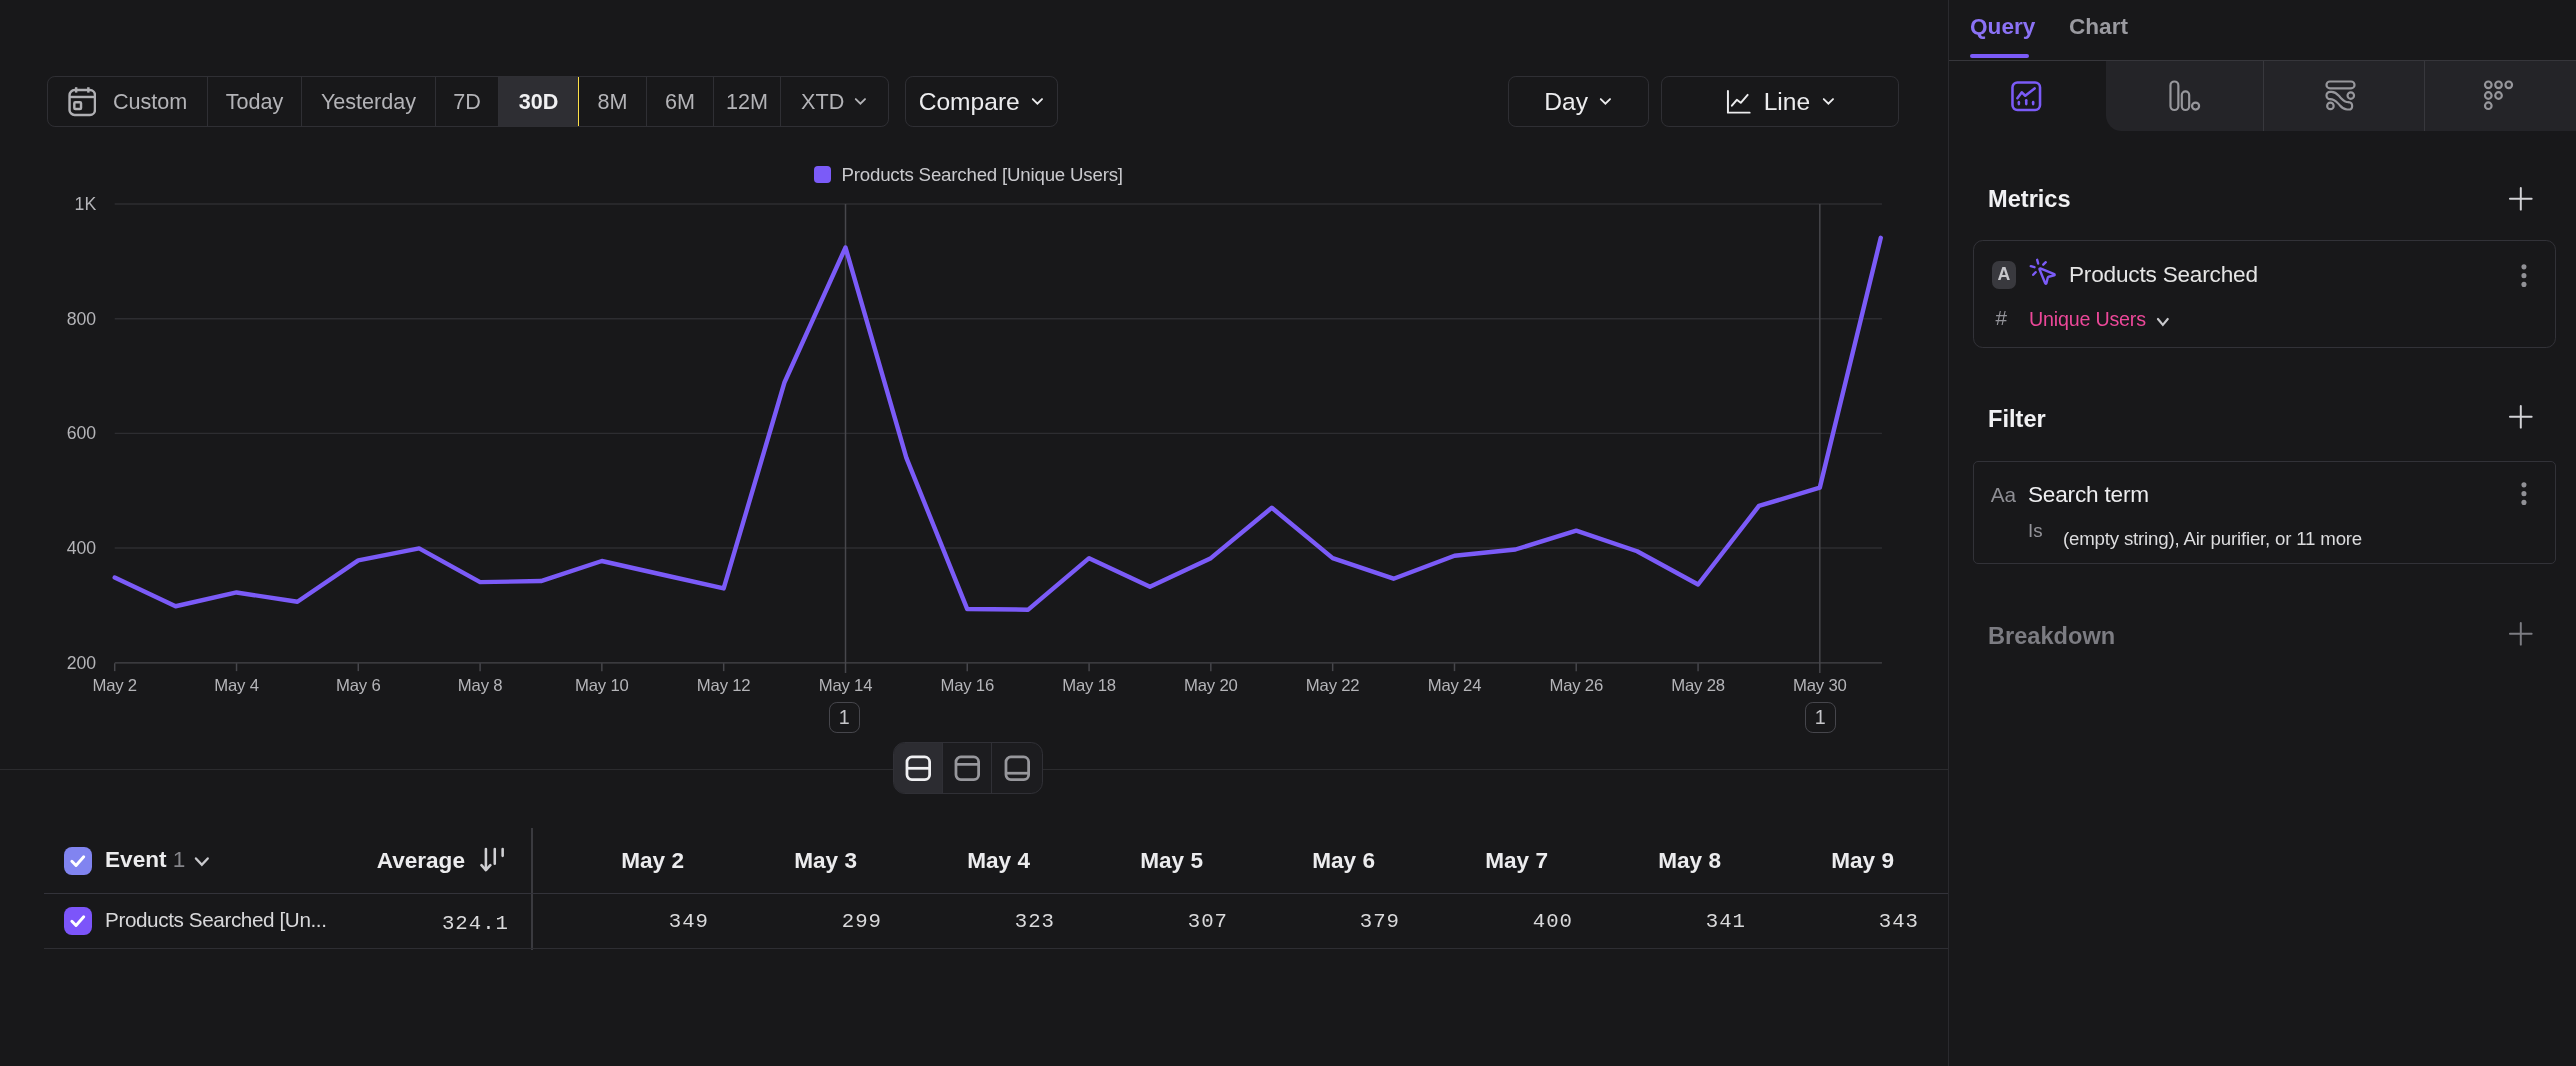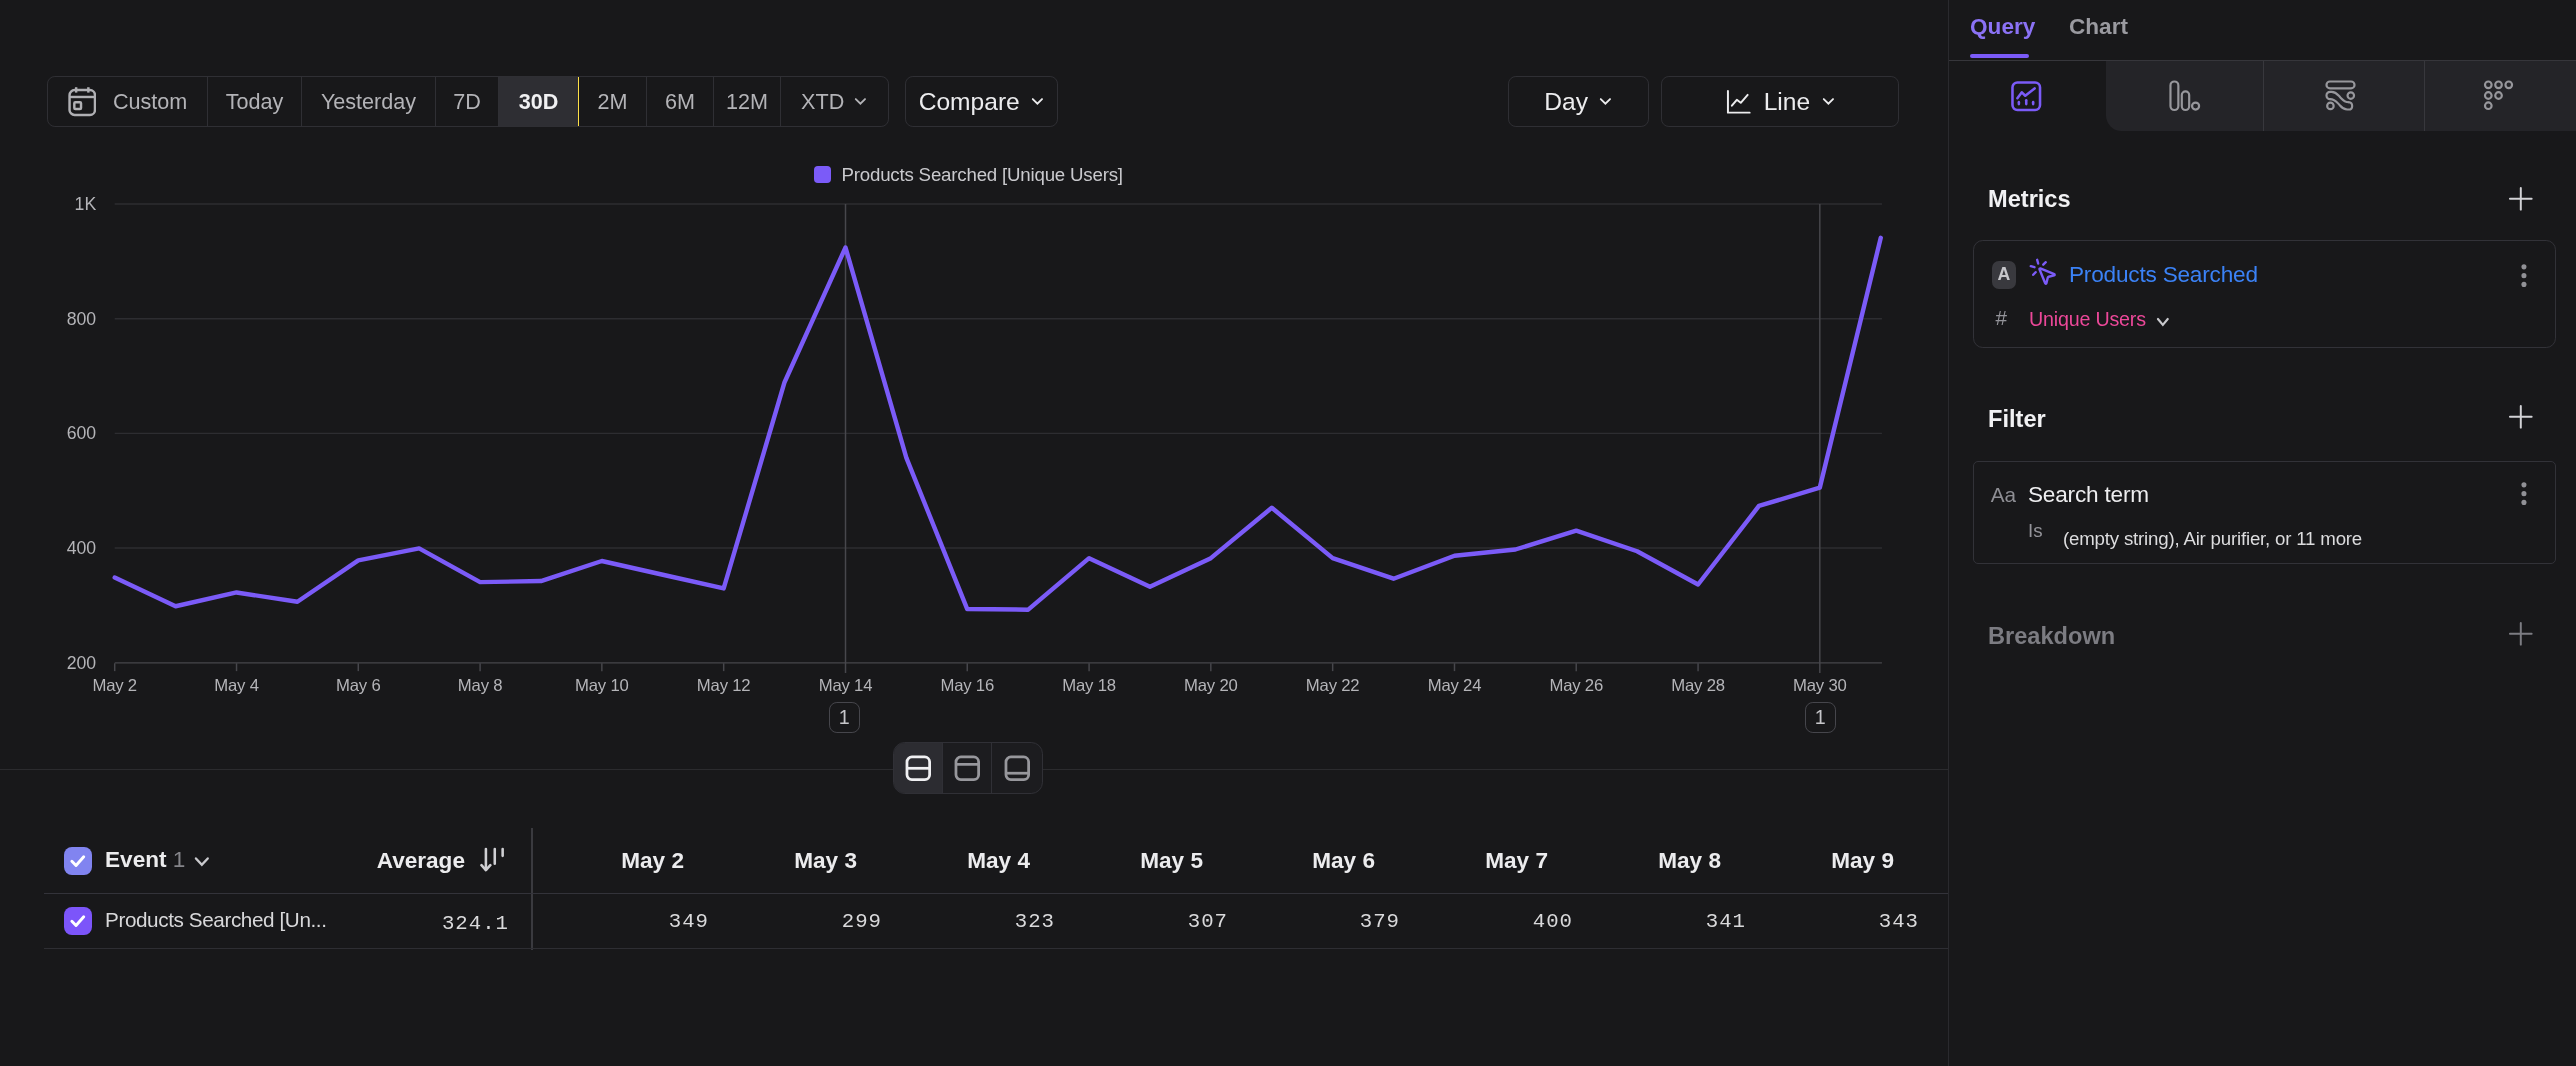--- a/index.html
+++ b/index.html
@@ -20,21 +20,21 @@
         <path d="M20 1.2 V6.5"></path>
       <path d="M1.5 10.8 H26.5"></path>
       <rect x="6.2" y="16" width="6.6" height="6.6" rx="1"></rect>
     </svg>
     <span>Custom</span>
   </div>
   <div class="flex" style="width:94px;height:100%;justify-content:center;border-right:1px solid #2f2f34;box-sizing:border-box;">Today</div>
   <div class="flex" style="width:134px;height:100%;justify-content:center;border-right:1px solid #2f2f34;box-sizing:border-box;">Yesterday</div>
   <div class="flex" style="width:63px;height:100%;justify-content:center;border-right:1px solid #2f2f34;box-sizing:border-box;">7D</div>
   <div class="flex" style="width:80px;height:100%;justify-content:center;background:#2e2e33;color:#f1f1f3;font-weight:700;border-right:1px solid #fde047;box-sizing:border-box;">30D</div>
-  <div class="flex" style="width:68px;height:100%;justify-content:center;border-right:1px solid #2f2f34;box-sizing:border-box;">2M</div>
+  <div class="flex" style="width:68px;height:100%;justify-content:center;border-right:1px solid #2f2f34;box-sizing:border-box;">8M</div>
   <div class="flex" style="width:67px;height:100%;justify-content:center;border-right:1px solid #2f2f34;box-sizing:border-box;">6M</div>
   <div class="flex" style="width:67px;height:100%;justify-content:center;border-right:1px solid #2f2f34;box-sizing:border-box;">12M</div>
   <div class="flex" style="flex:1;height:100%;justify-content:center;">XTD
     <svg width="14.8" height="14.8" viewBox="0 0 16 16" fill="none" stroke="#b3b3b7" stroke-width="2" stroke-linecap="round" style="margin-left:8.9px;">
         <path d="M3 5.5 L8 10.5 L13 5.5"></path>
       </svg>
   </div>
 </div>
 
 <div class="abs btn flex" style="left:905px;top:76px;width:153px;height:51px;justify-content:center;color:#ececee;font-size:24.6px;font-weight:500;">
@@ -241,21 +241,21 @@
 <div class="abs" style="left:1973px;top:240px;width:583px;height:108px;border:1.5px solid #323238;border-radius:9.8px;box-sizing:border-box;">
   <div class="abs flex" style="left:17.7px;top:19.7px;width:24.6px;height:28.5px;background:#39393e;border-radius:6.9px;justify-content:center;color:#c6c6ca;font-size:17.7px;font-weight:700;">A</div>
 
   <svg class="abs" style="left:54px;top:15.7px;" width="30.5" height="30.5" viewBox="0 0 24 24" fill="none" stroke="#7b5bf8" stroke-width="1.9" stroke-linecap="round" stroke-linejoin="round">
     <path d="M14 4.1 L12 6"></path>
       <path d="M5.1 8 L2.2 7.2"></path>
       <path d="M6 12 L4.1 14"></path>
       <path d="M7.2 2.2 L8 5.1"></path>
     <path d="M9.037 9.69a.498.498 0 0 1 .653-.653l11 4.5a.5.5 0 0 1-.074.949l-4.349 1.041a1 1 0 0 0-.74.739l-1.04 4.35a.5.5 0 0 1-.95.074z"></path>
   </svg>
-  <div class="abs" style="left:95px;top:20.7px;color:#3b82f6;font-size:22.6px;font-weight:500;letter-spacing:-0.2px;">Products Searched</div>
+  <div class="abs" style="left:95px;top:20.7px;color:#e5e5e5;font-size:22.6px;font-weight:500;letter-spacing:-0.2px;">Products Searched</div>
   <svg class="abs" style="left:546px;top:19.7px;" width="7.9" height="39" viewBox="0 0 8 40" fill="#919196">
       <circle cx="4" cy="6" r="2.6"></circle>
       <circle cx="4" cy="15" r="2.6"></circle>
       <circle cx="4" cy="24" r="2.6"></circle>
     </svg>
   <div class="abs" style="left:21.6px;top:65px;color:#94949a;font-size:20.7px;">#</div>
   <div class="abs" style="left:55px;top:67px;color:#ec4899;font-size:19.7px;letter-spacing:-0.2px;">Unique Users</div>
   <svg class="abs" style="left:181px;top:75px;" width="15.7" height="12.8" viewBox="0 0 16 13" fill="none" stroke="#c9c9cd" stroke-width="2.2" stroke-linecap="round">
       <path d="M3 3 L8 9 L13 3"></path>
     </svg>

